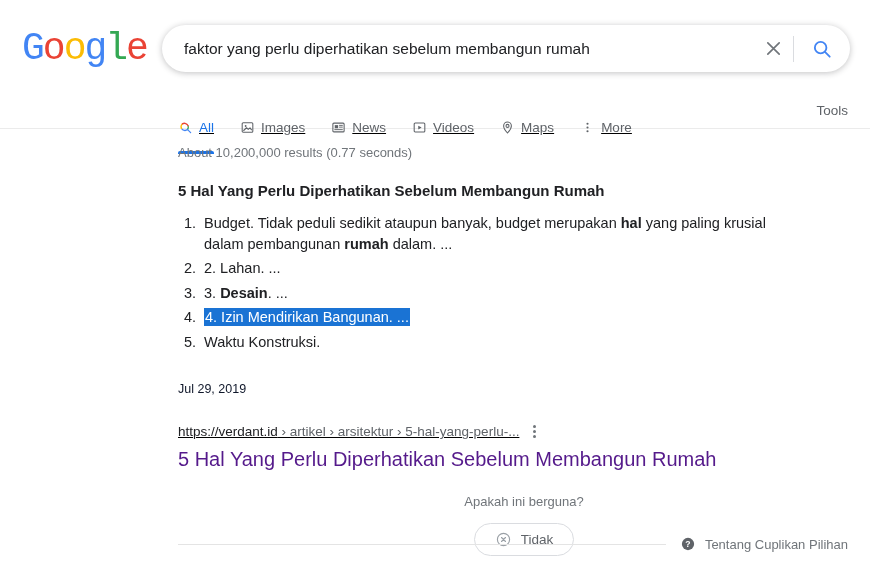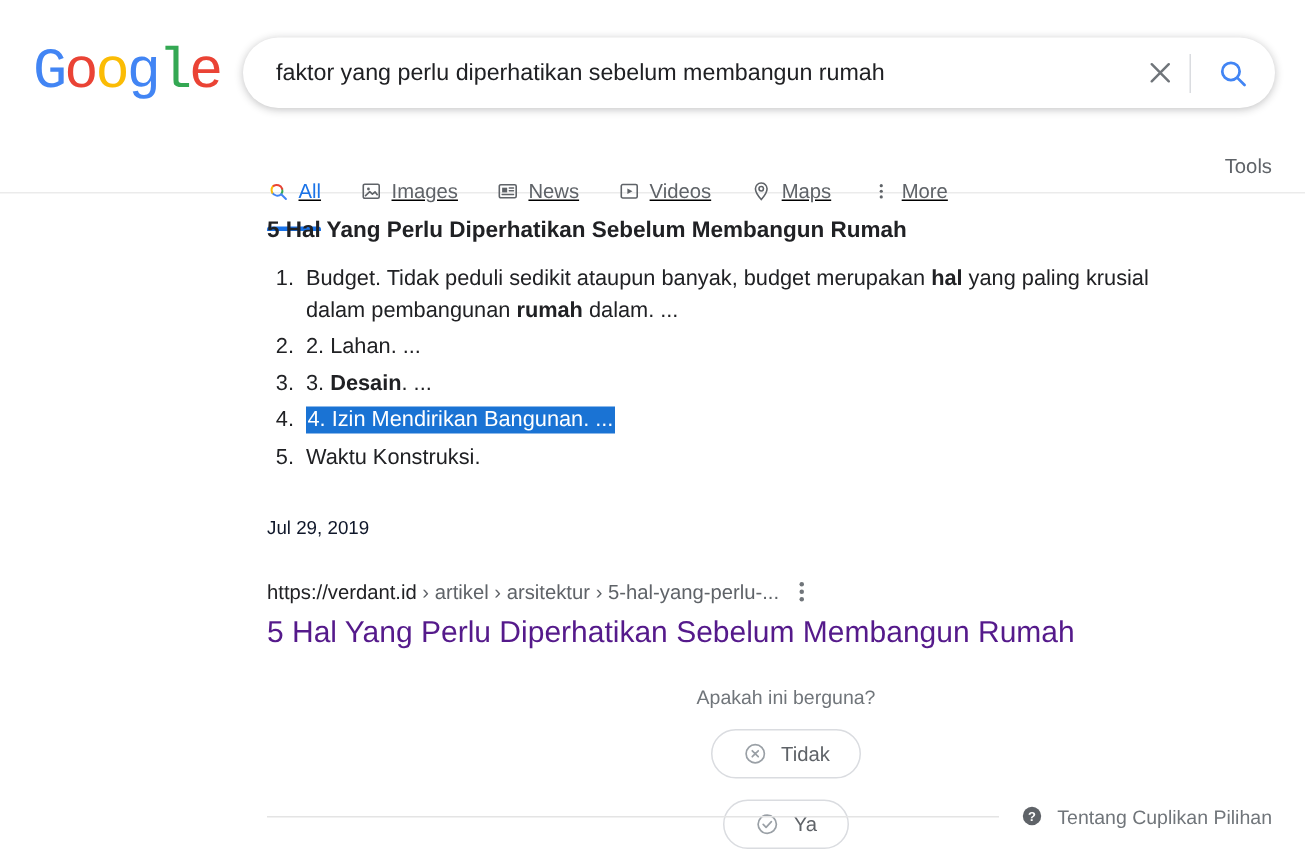--- a/index.html
+++ b/index.html
@@ -102,20 +102,21 @@
     background: #1a73d4;
     color: #ffffff;
     padding: 1px 1px;
   }
 
   .snippet-date { font-size: 12.5px; color: #0f172a; margin: 30px 0 0 0; }
 
   .url-row {
     display: flex; align-items: center; gap: 10px;
     margin-top: 27px;
+    text-decoration: underline;
   }
   .url-text { font-size: 13.5px; color: #202124; }
   .url-text .crumb { color: #5f6368; }
   .kebab { display: flex; flex-direction: column; gap: 2px; cursor: pointer; padding: 2px 4px; }
   .kebab i { display: block; width: 3px; height: 3px; background: #70757a; border-radius: 50%; }
 
   .result-title {
     display: block;
     margin-top: 6px;
     font-size: 20px; line-height: 26px;
@@ -239,20 +240,21 @@
         <span class="tab-label">More</span>
       </div>
 
     </div>
 
     <div class="tools-link">Tools</div>
   </div>
 
   <div class="main">
 
+    <div class="result-stats">About 10,200,000 results (0.77 seconds)</div>
 
     <div class="snippet-heading">5 Hal Yang Perlu Diperhatikan Sebelum Membangun Rumah</div>
 
     <ol class="snippet-list" id="snippet-list">
         <li><span>Budget. Tidak peduli sedikit ataupun banyak, budget merupakan </span><b>hal</b><span> yang paling krusial dalam pembangunan </span><b>rumah</b><span> dalam. ...</span></li>
         <li><span>2. Lahan. ...</span></li>
         <li><span>3. </span><b>Desain</b><span>. ...</span></li>
         <li><span class="sel">4. Izin Mendirikan Bangunan. ...</span></li>
         <li><span>Waktu Konstruksi.</span></li>
       </ol>

